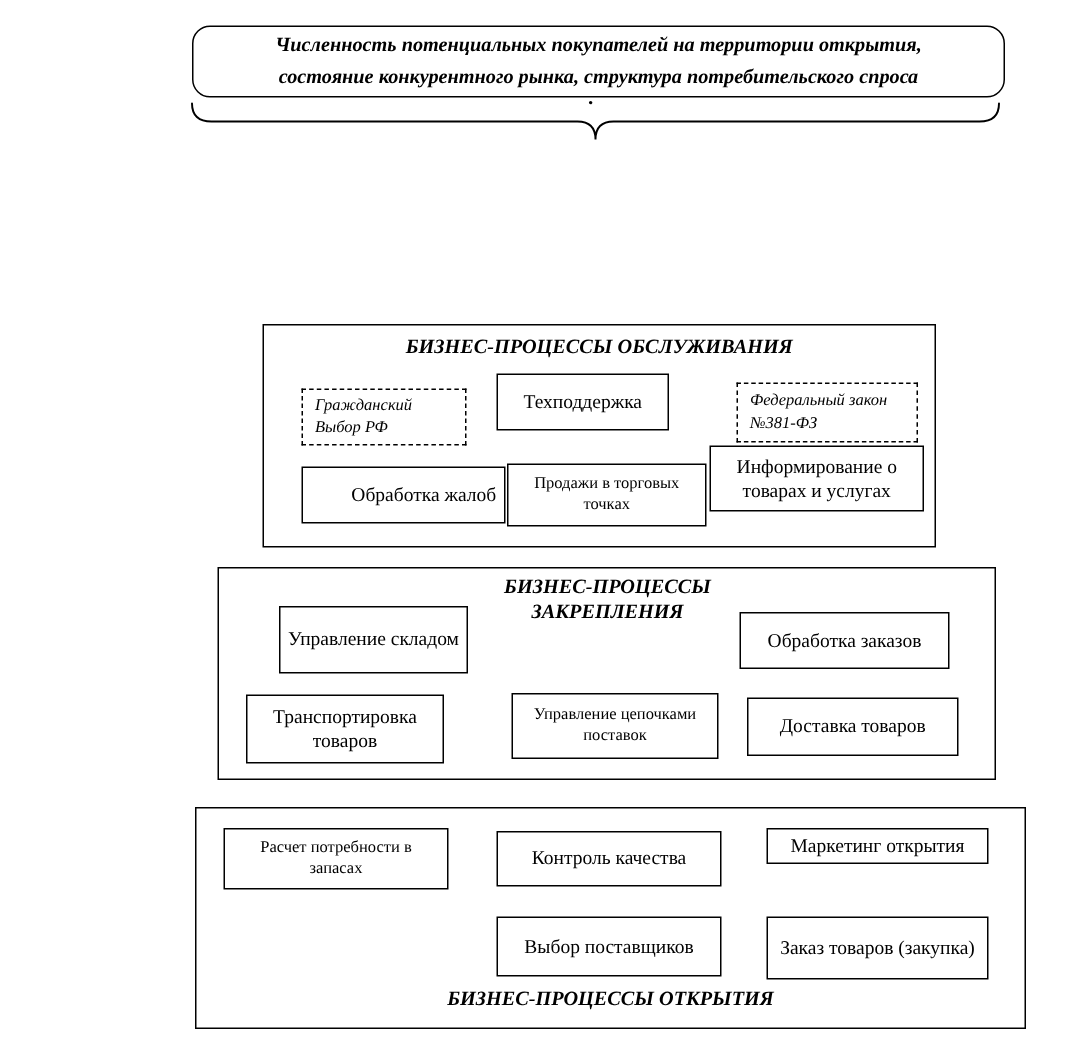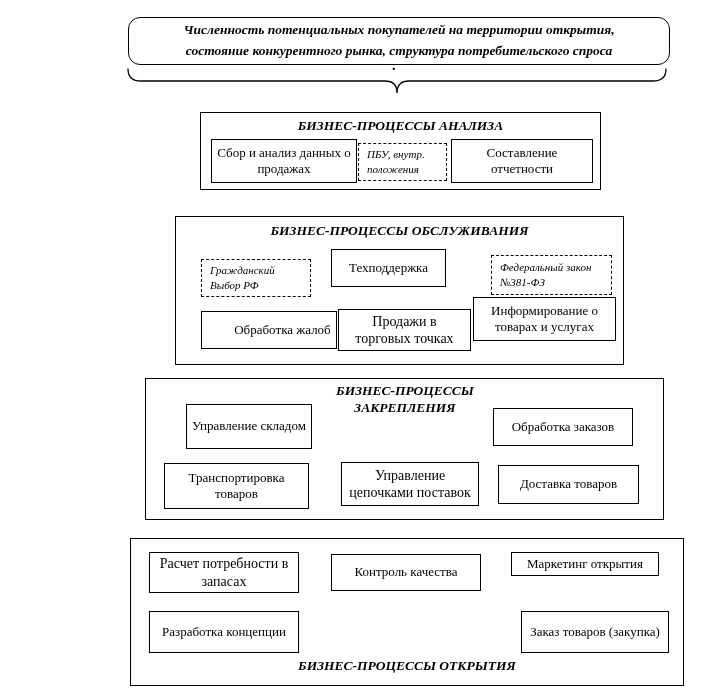--- a/index.html
+++ b/index.html
@@ -47,21 +47,21 @@
     border: 1px solid #000;
     background: #fff;
     display: flex;
     align-items: center;
     justify-content: center;
     text-align: center;
     font-size: 13px;
     line-height: 1.25;
     padding: 2px 5px;
   }
-  .box.small { font-size: 14px; }
+  .box.small { font-size: 11px; }
   .box.dashed {
     border: 1px dashed #000;
     font-style: italic;
     font-size: 11px;
     justify-content: flex-start;
     text-align: left;
     padding-left: 8px;
     line-height: 1.4;
   }
   .period {
@@ -78,48 +78,42 @@
     <div>Численность потенциальных покупателей на территории открытия,</div>
     <div>состояние конкурентного рынка, структура потребительского спроса</div>
   </div>
 
   <div class="abs period" style="left:392px; top:58px;">.</div>
 
   <svg class="abs" style="left:127px; top:67px;" width="540" height="28" viewBox="0 0 540 28">
     <path d="M1,2 Q1,14 14,14 H258 Q270,14 270,26 Q270,14 282,14 H526 Q539,14 539,2" fill="none" stroke="#000" stroke-width="1.3" stroke-linecap="round"></path>
   </svg>
 
-  <div class="abs outer" style="left:200px; top:112px; width:401px; height:78px;">
-    <div class="block-title" style="top:5px;">БИЗНЕС-ПРОЦЕССЫ АНАЛИЗА</div>
-    <div class="box" style="left:10px; top:26px; width:146px; height:44px;">Сбор и анализ данных о продажах</div>
-    <div class="box dashed" style="left:157px; top:30px; width:89px; height:38px;">ПБУ, внутр. положения</div>
-    <div class="box" style="left:250px; top:26px; width:142px; height:44px;">Составление отчетности</div>
-  </div>
 
   <div class="abs outer" style="left:175px; top:216px; width:449px; height:149px;">
     <div class="block-title" style="top:6px;">БИЗНЕС-ПРОЦЕССЫ ОБСЛУЖИВАНИЯ</div>
     <div class="box dashed" style="left:25px; top:42px; width:110px; height:38px;">Гражданский Выбор РФ</div>
     <div class="box" style="left:155px; top:32px; width:115px; height:38px;">Техподдержка</div>
     <div class="box dashed" style="left:315px; top:38px; width:121px; height:40px;">Федеральный закон №381-ФЗ</div>
     <div class="box" style="left:25px; top:94px; width:136px; height:38px;padding-left:32px;">Обработка жалоб</div>
     <div class="box small" style="left:162px; top:92px; width:133px; height:42px;">Продажи в торговых точках</div>
     <div class="box" style="left:297px; top:80px; width:143px; height:44px;">Информирование о товарах и услугах</div>
   </div>
 
   <div class="abs outer" style="left:145px; top:378px; width:519px; height:142px;">
     <div class="block-title" style="left:144px; top:4px; width:230px;">БИЗНЕС-ПРОЦЕССЫ ЗАКРЕПЛЕНИЯ</div>
     <div class="box" style="left:40px; top:25px; width:126px; height:45px;">Управление складом</div>
     <div class="box" style="left:347px; top:29px; width:140px; height:38px;">Обработка заказов</div>
-    <div class="box" style="left:18px; top:84px; width:145px; height:46px;">Транспортировка товаров</div>
+    <div class="box" style="left:18px; top:84px; width:132px; height:46px;">Транспортировка товаров</div>
     <div class="box small" style="left:195px; top:83px; width:138px; height:44px;">Управление цепочками поставок</div>
     <div class="box" style="left:352px; top:86px; width:141px; height:39px;">Доставка товаров</div>
   </div>
 
   <div class="abs outer" style="left:130px; top:538px; width:554px; height:148px;">
     <div class="box" style="left:200px; top:15px; width:150px; height:37px;">Контроль качества</div>
     <div class="box small" style="left:18px; top:13px; width:150px; height:41px;">Расчет потребности в запасах</div>
     <div class="box" style="left:380px; top:13px; width:148px; height:24px;">Маркетинг открытия</div>
-    <div class="box" style="left:18px; top:72px; width:150px; height:42px;">Разработка концепции</div>
-    <div class="box" style="left:380px; top:72px; width:148px; height:42px;margin-left:10px;">Заказ товаров (закупка)</div>
+    <div class="box" style="left:200px; top:72px; width:150px; height:40px;">Выбор поставщиков</div>
+    <div class="box" style="left:380px; top:72px; width:148px; height:42px;">Заказ товаров (закупка)</div>
     <div class="block-title" style="top:auto; bottom:10px;">БИЗНЕС-ПРОЦЕССЫ ОТКРЫТИЯ</div>
   </div>
 
 </div>
 
 </body></html>

